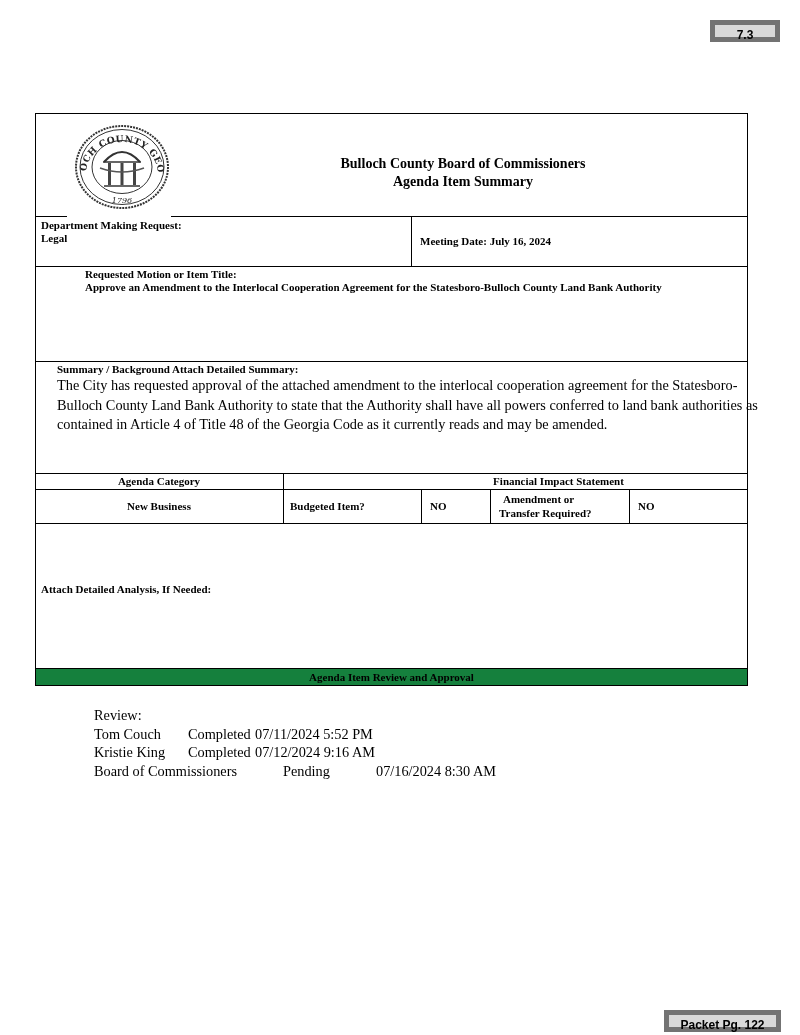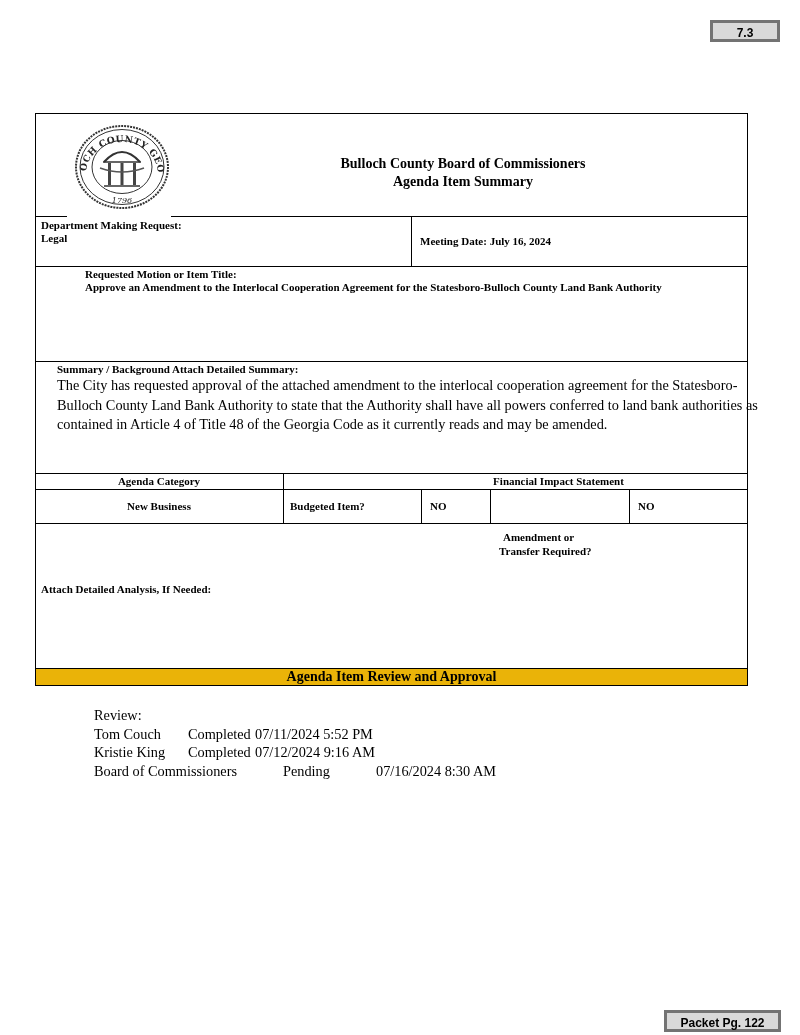--- a/index.html
+++ b/index.html
@@ -1,37 +1,37 @@
 <!DOCTYPE html>
 <html><head>
 <meta charset="utf-8">
 <style>
   html, body { margin: 0; padding: 0; background: #ffffff; }
   body { width: 800px; height: 1035px; position: relative; overflow: hidden;
          font-family: "Liberation Serif", serif; color: #000; }
   .abs { position: absolute; }
-  .tagbox { position: absolute; background: #d9d9d9; border: 3px solid #737373;
+  .tagbox { position: absolute; background: #d9d9d9; border: 5px solid #737373;
             font-family: "Liberation Sans", sans-serif; font-weight: bold;
             font-size: 12px; text-align: center; box-sizing: border-box; }
   #item-tag { left: 710px; top: 20px; width: 70px; height: 22px; line-height: 20px; }
   #packet-tag { left: 664px; top: 993px; width: 117px; height: 22px; line-height: 20px; margin-top: 17px; }
 
   .frame { position: absolute; left: 35px; top: 113px; width: 713px; height: 573px;
            border: 1px solid #000; box-sizing: border-box; }
   .hline { position: absolute; height: 0; border-top: 1px solid #000; }
   .vline { position: absolute; width: 0; border-left: 1px solid #000; }
   .lbl { font-size: 11px; font-weight: bold; line-height: 13px; }
   .title { font-size: 14px; font-weight: bold; text-align: center; line-height: 18px; }
   .body-text { font-size: 14.3px; line-height: 19.5px; }
   .cell-c { display: flex; align-items: center; justify-content: center; text-align: center;
             font-size: 11px; font-weight: bold; line-height: 13px; }
   .cell-l { display: flex; align-items: center; font-size: 11px; font-weight: bold; line-height: 13px; }
   .approval-bar { position: absolute; left: 35px; top: 668px; width: 713px; height: 18px;
-                  background: #eab308; border: 1px solid #000; box-sizing: border-box;
-                  font-size: 14px; font-weight: bold; text-align: center; line-height: 16px; }
+                  background: #15803d; border: 1px solid #000; box-sizing: border-box;
+                  font-size: 11px; font-weight: bold; text-align: center; line-height: 16px; }
   .review { position: absolute; left: 94px; top: 706px; font-size: 14.3px; line-height: 18.5px; }
   .review-row span { display: inline-block; }
 </style>
 </head>
 <body>
 
 <div id="item-tag" class="tagbox">7.3</div>
 
 <div class="frame"></div>
 
@@ -92,21 +92,21 @@
 <div class="vline" style="left:283px; top:473px; height:50px;"></div>
 <div class="abs cell-c" style="left:288px; top:473px; width:541px; height:16px;">Financial Impact Statement</div>
 <div class="hline" style="left:35px; top:489px; width:713px;"></div>
 
 <div class="abs cell-c" style="left:35px; top:489px; width:248px; height:34px;">New Business</div>
 <div class="abs cell-l" style="left:290px; top:489px; width:130px; height:34px;">Budgeted Item?</div>
 <div class="vline" style="left:421px; top:489px; height:34px;"></div>
 <div class="abs cell-l" style="left:430px; top:489px; width:58px; height:34px;">NO</div>
 <div class="vline" style="left:490px; top:489px; height:34px;"></div>
 <div class="abs" style="left:499px; top:492px; width:128px; font-size:11px; font-weight:bold; line-height:14px;">
-  <div style="padding-left:4px;margin-top:38px;">Amendment or</div>
+  <div style="padding-left:4px;">Amendment or</div>
   <div>Transfer Required?</div>
 </div>
 <div class="vline" style="left:629px; top:489px; height:34px;"></div>
 <div class="abs cell-l" style="left:638px; top:489px; width:100px; height:34px;">NO</div>
 <div class="hline" style="left:35px; top:523px; width:713px;"></div>
 
 <div class="abs lbl" style="left:41px; top:583px;">Attach Detailed Analysis, If Needed:</div>
 
 <div class="approval-bar">Agenda Item Review and Approval</div>
 

